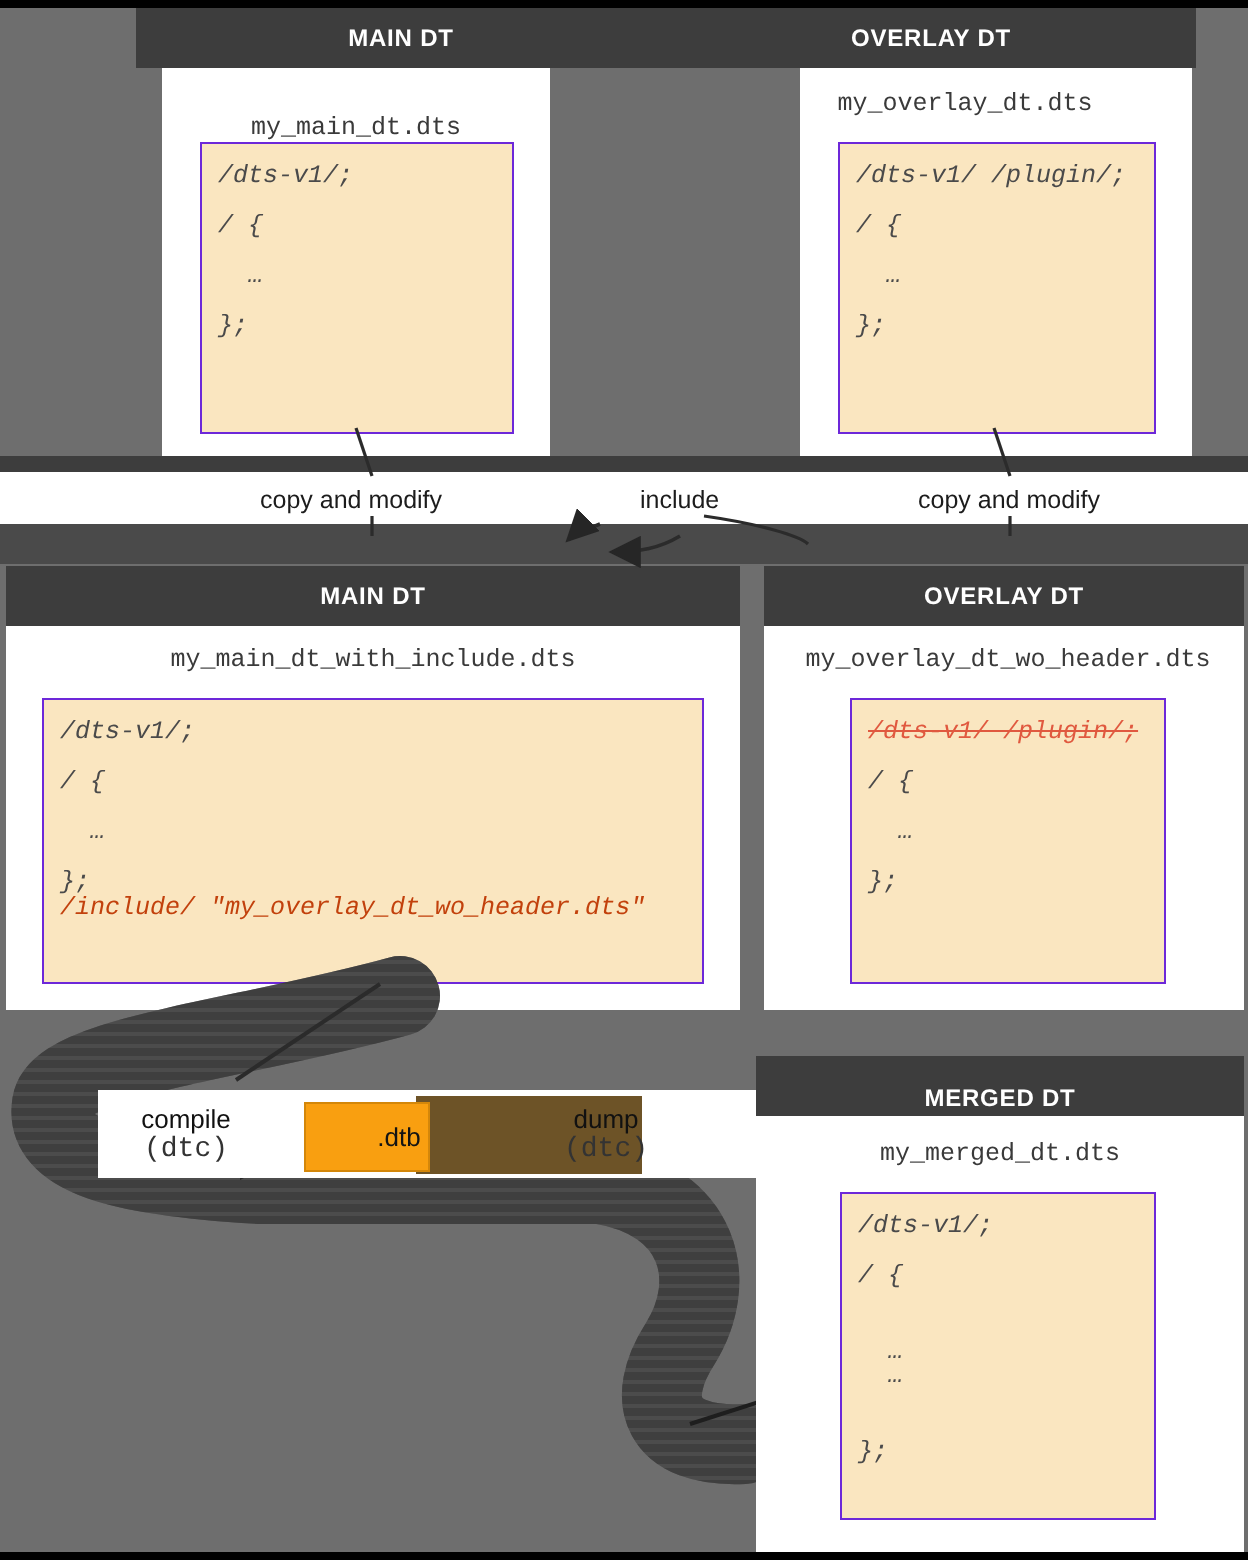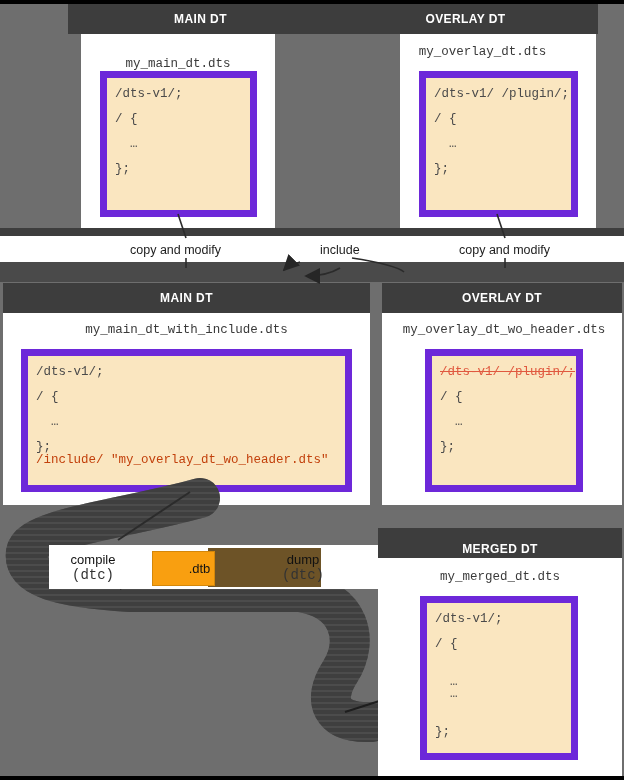--- a/index.html
+++ b/index.html
@@ -31,24 +31,25 @@
 
   
   .fname{
     font-family:"Liberation Mono",monospace;
     font-size:12.5px;color:#3a3a3a;
     text-align:center;white-space:nowrap;
   }
 
   
   .code{
-    background:#fae6c0;border:7px solid #6d28d9;
+    background:#fae6c0;border:1px solid #6d28d9;
     font-family:"Liberation Mono",monospace;
     font-size:12.5px;line-height:1.0;color:#4a4a4a;
     box-sizing:border-box;
+    font-style:italic;
   }
   .code .ln{white-space:pre;display:block;}
   .strike{color:#e0593f;text-decoration:line-through;}
   .inc{color:#c2410c;}
 
   
   .band{background:#ffffff;}
   .blabel{
     font-size:12.5px;color:#1c1c1c;white-space:nowrap;
     font-family:"Liberation Sans",sans-serif;

